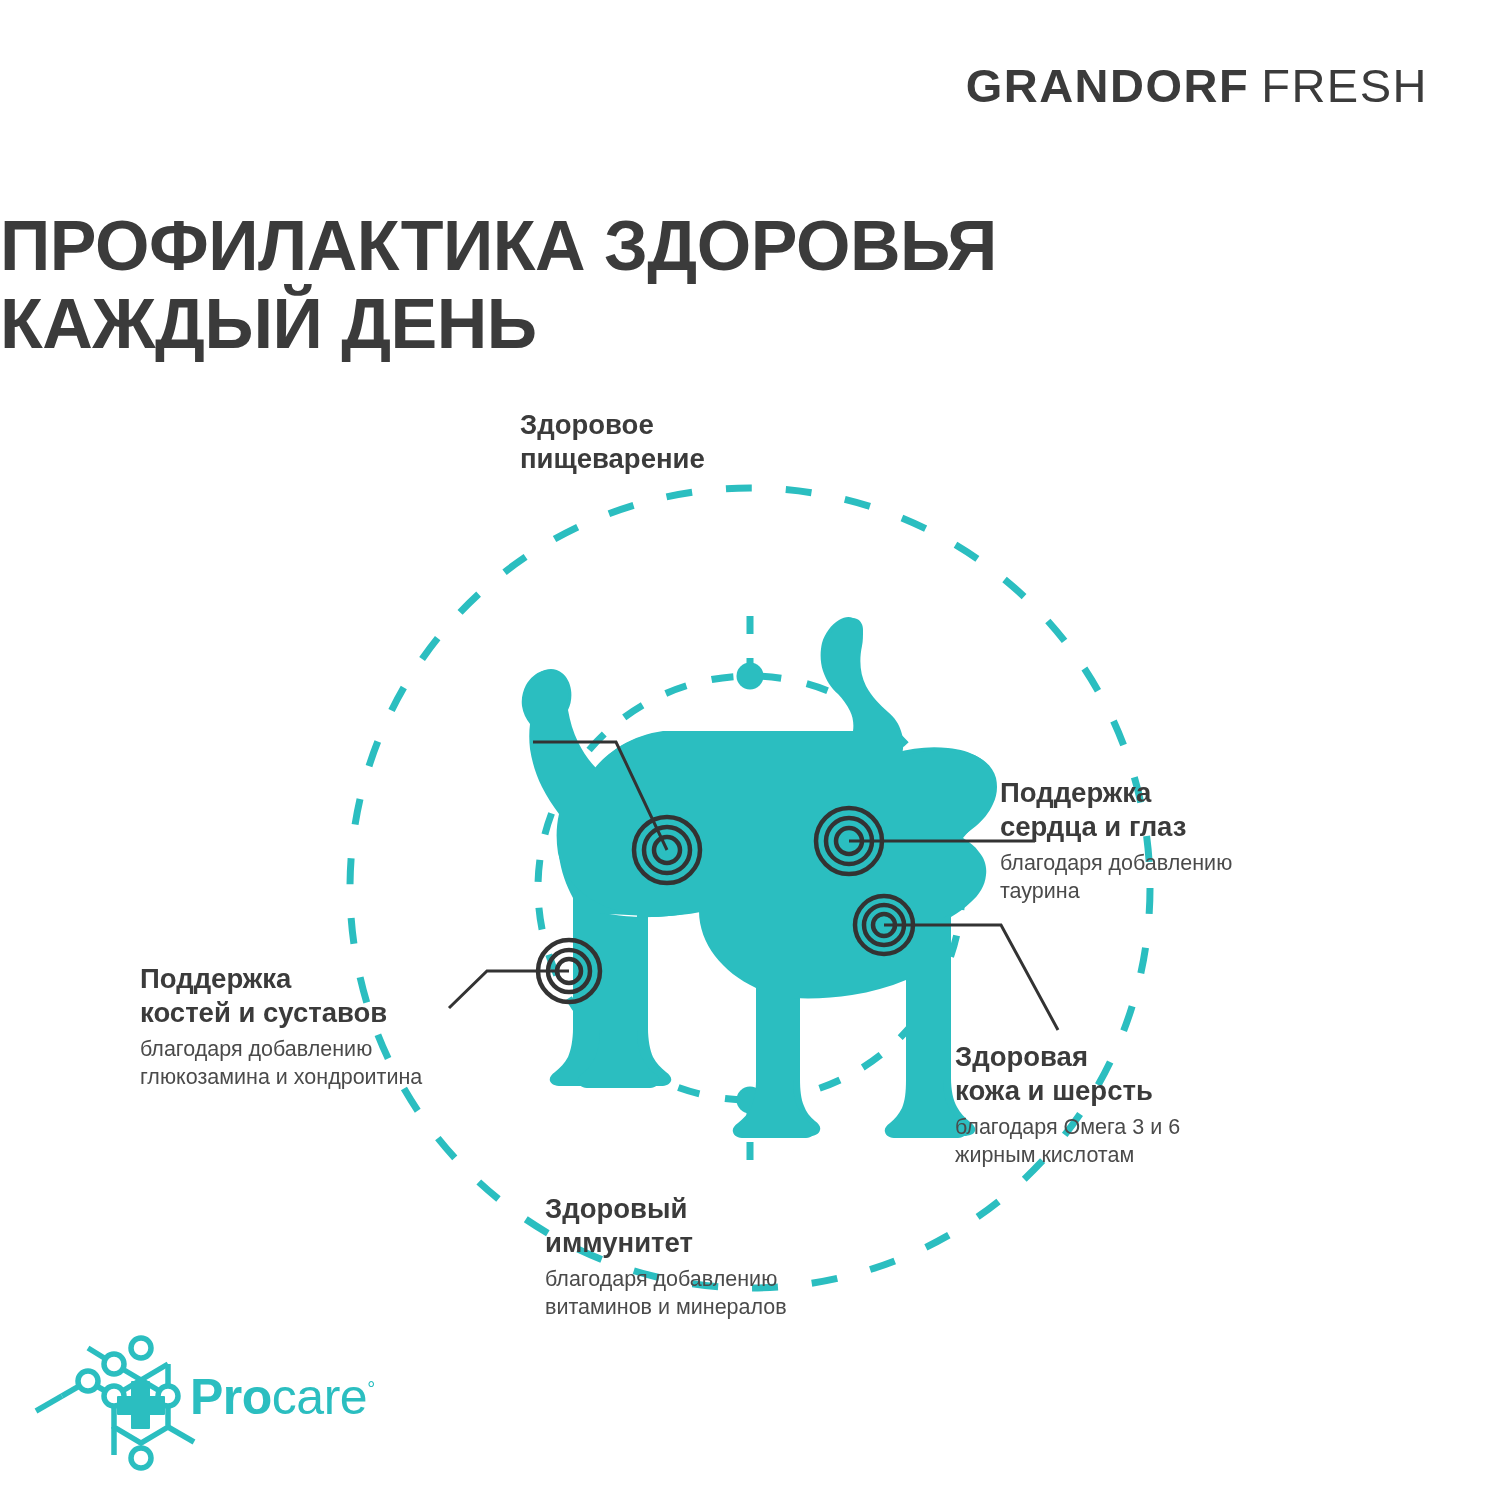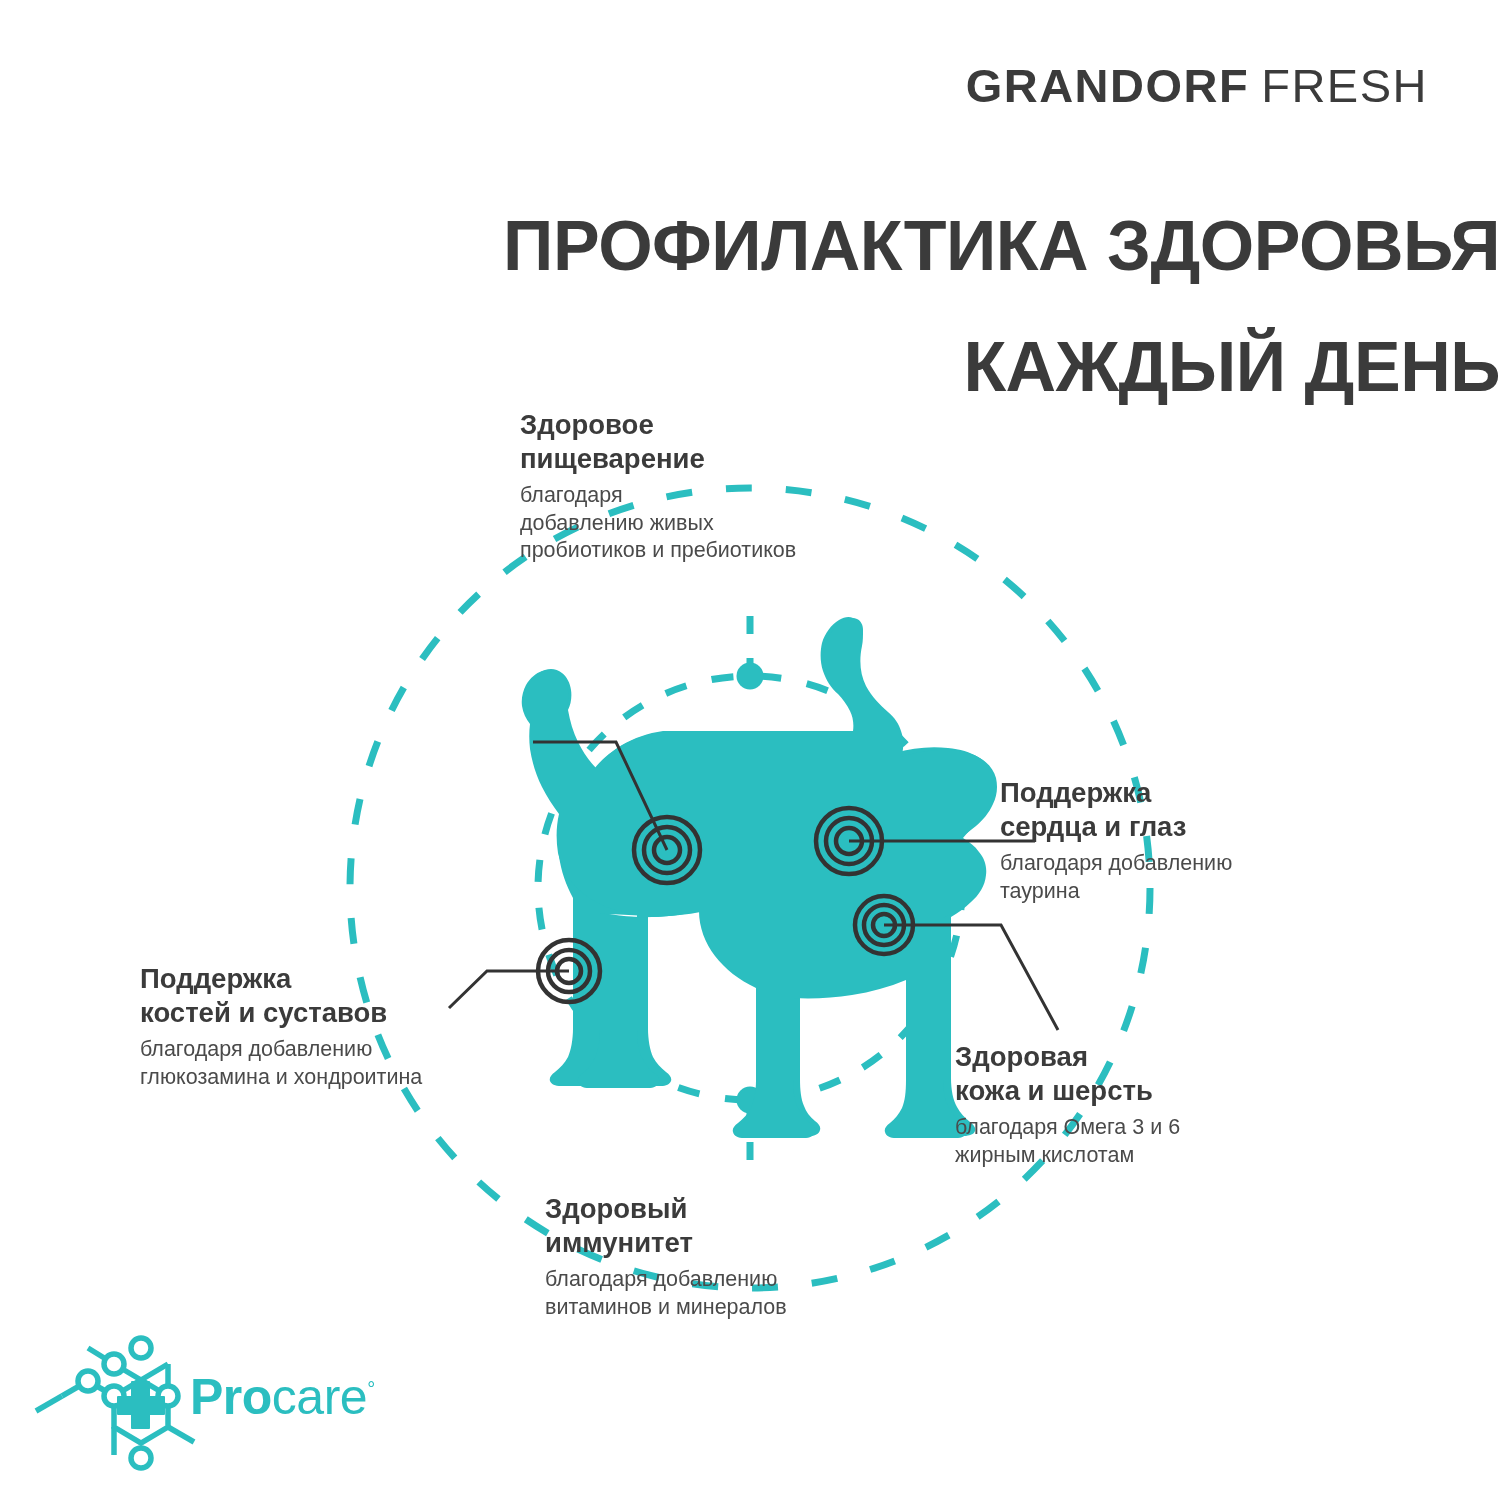--- a/index.html
+++ b/index.html
@@ -18,26 +18,26 @@
     position:absolute; top:58px; right:72px;
     font-size:47px; letter-spacing:1.5px;
     color:#3b3b3b; white-space:nowrap;
   }
   #brand-logo .b{font-weight:bold;}
   #brand-logo .l{font-weight:300; margin-left:12px;}
 
   
   #page-title{
     position:absolute; top:160px; left:0; right:0;
-    text-align:right;
+    text-align:left;
     font-size:70px; font-weight:bold; line-height:1.12;
     letter-spacing:-0.5px;
     color:#3b3b3b;
   }
-  #page-title .l2{display:block;margin-top:43px;}
+  #page-title .l2{display:block;}
 
   
   #diagram-svg{position:absolute;left:0;top:0;width:1500px;height:1500px;}
 
   
   .callout{position:absolute;}
   .callout .c-title{
     font-size:27.5px; font-weight:bold; line-height:1.22;
     color:#3b3b3b; white-space:pre-line;
   }
@@ -321,23 +321,20 @@
     </g>
     <g fill="#2BBEC0" stroke="none">
       <rect x="131" y="1381" width="19" height="48" rx="1"></rect>
       <rect x="117" y="1396" width="48" height="19" rx="1"></rect>
     </g>
   </svg>
 
   <div class="callout ta-center" id="callout-digestion">
     <div class="c-title">Здоровое
 пищеварение</div>
-    <div class="c-desc">благодаря
-добавлению живых
-пробиотиков и пребиотиков</div>
   </div>
 
   <div class="callout ta-right" id="callout-kidneys">
   </div>
 
   <div class="callout ta-center" id="callout-bones">
     <div class="c-title">Поддержка
 костей и суставов</div>
     <div class="c-desc">благодаря добавлению
 глюкозамина и хондроитина</div>

